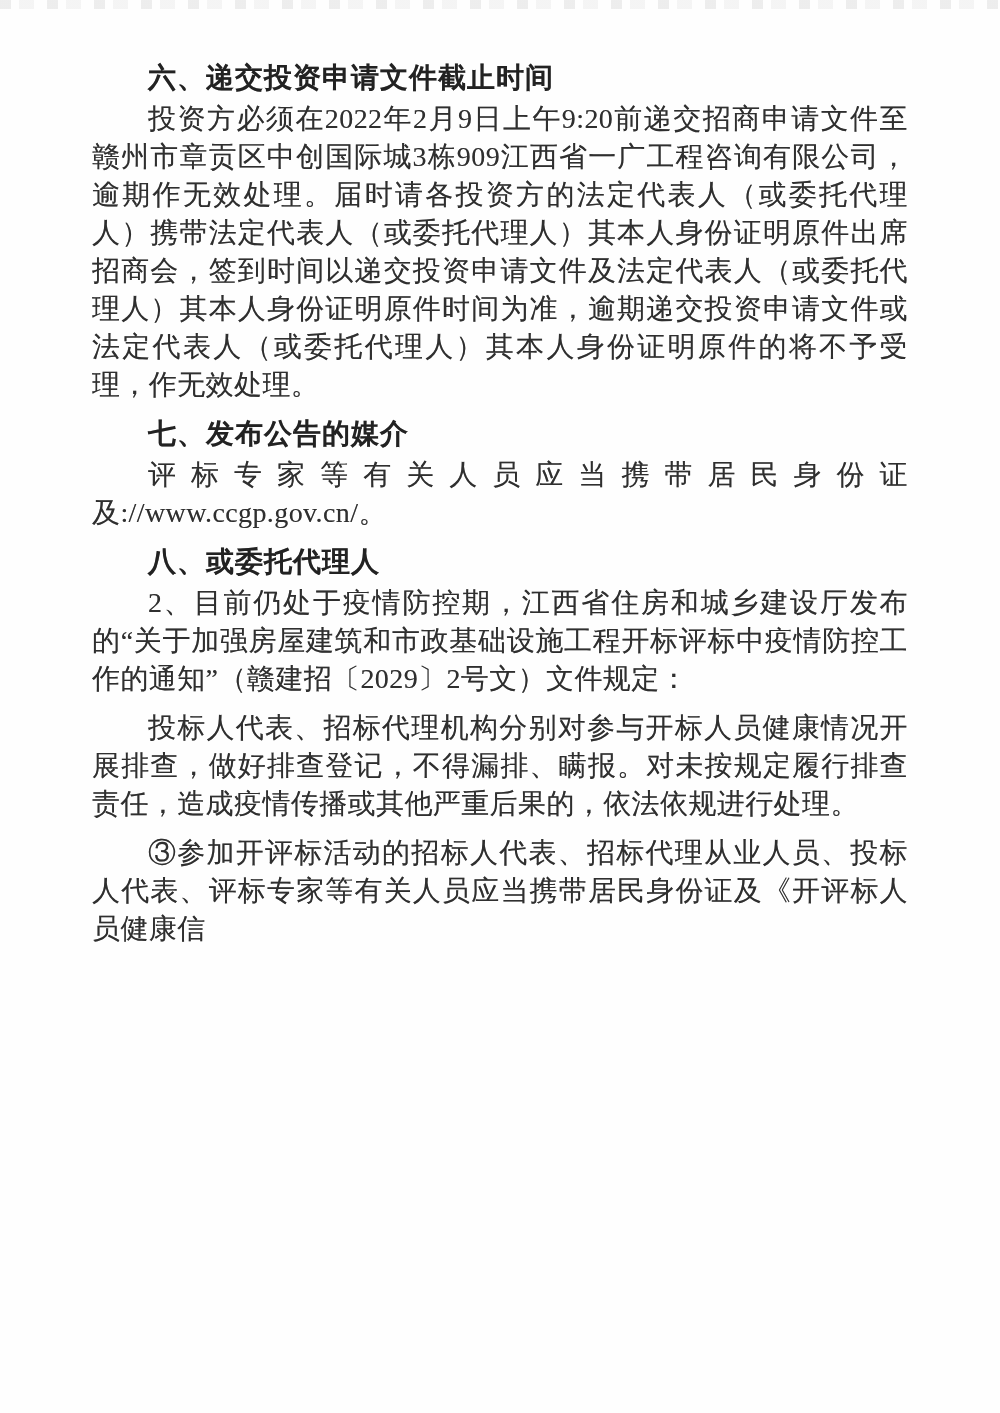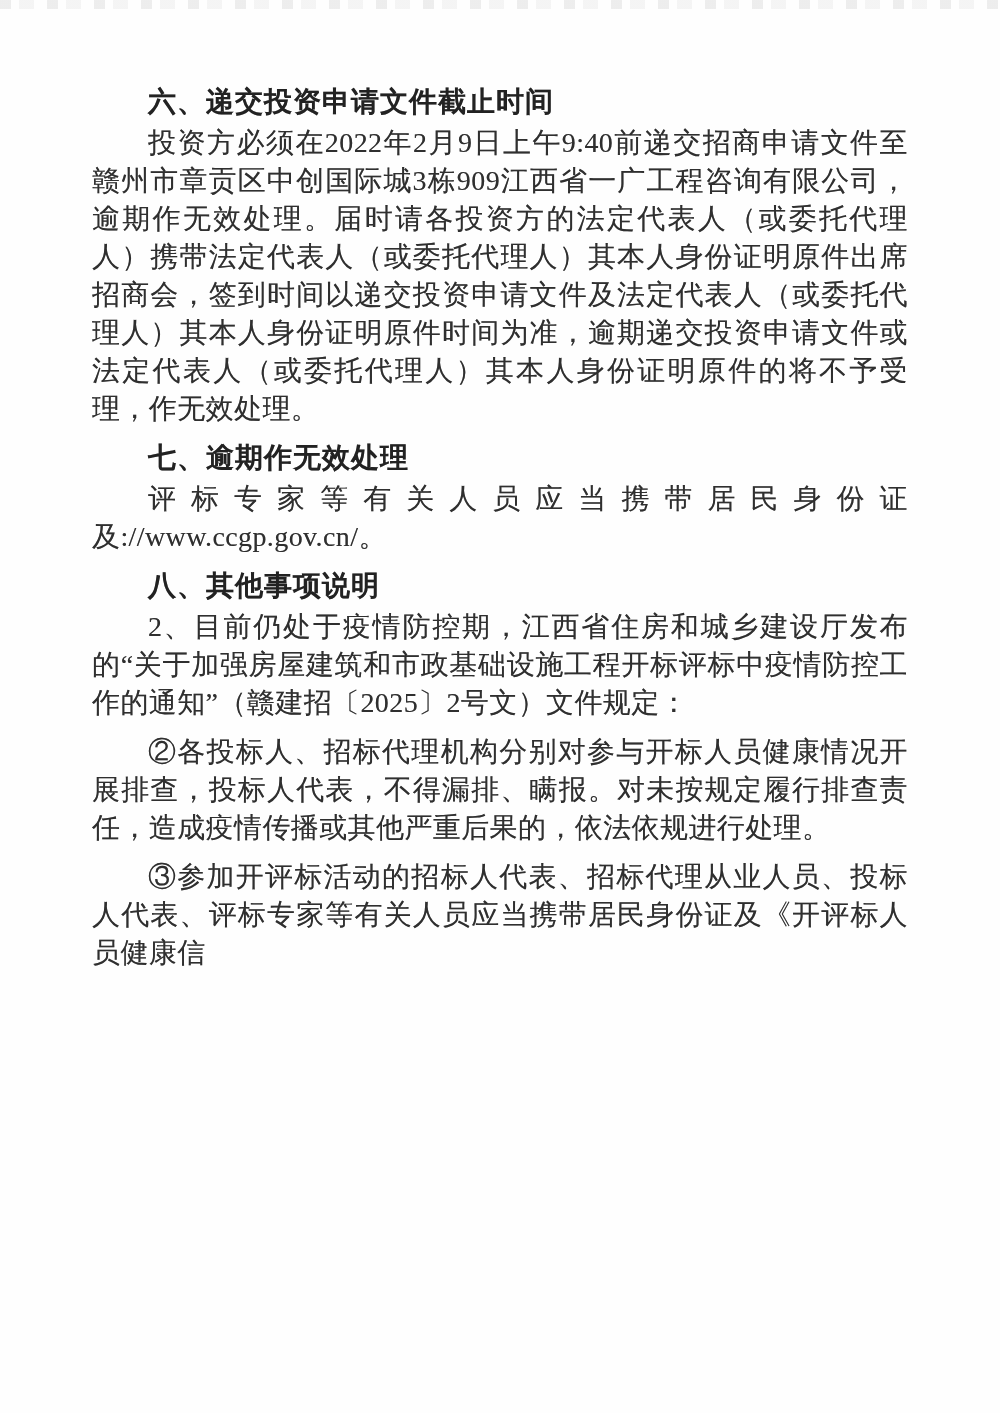--- a/index.html
+++ b/index.html
@@ -10,21 +10,21 @@
   body {
     width: 1000px;
     height: 1413px;
     overflow: hidden;
     position: relative;
   }
   .page {
     box-sizing: border-box;
     width: 1000px;
     height: 1413px;
-    padding: 72px 92px 0 92px;
+    padding: 48px 92px 0 92px;
     background: #fefefe;
     color: #2f2f2f;
     font-family: "Liberation Serif", serif;
     font-size: 28px;
     line-height: 38px;
     text-align: justify;
     position: relative;
     
     text-shadow: 0 0 0.6px rgba(45,45,45,0.45);
   }
@@ -65,28 +65,28 @@
 </style>
 </head>
 <body>
 
 <div class="page">
 
   <div class="scan-edge"></div>
 
   <div class="section">
     <h2 class="heading">六、递交投资申请文件截止时间</h2>
-    <p class="para">投资方必须在2022年2月9日上午9:40前递交招商申请文件至赣州市章贡区中创国际城3栋909江西省一广工程咨询有限公司，逾期作无效处理。届时请各投资方的法定代表人（或委托代理人）携带法定代表人（或委托代理人）其本人身份证明原件出席招商会，签到时间以递交投资申请文件及法定代表人（或委托代理人）其本人身份证明原件时间为准，逾期递交投资申请文件或法定代表人（或委托代理人）其本人身份证明原件的将不予受理，作无效处理。</p>
+    <p class="para">投资方必须在2022年2月9日上午9:20前递交招商申请文件至赣州市章贡区中创国际城3栋909江西省一广工程咨询有限公司，逾期作无效处理。届时请各投资方的法定代表人（或委托代理人）携带法定代表人（或委托代理人）其本人身份证明原件出席招商会，签到时间以递交投资申请文件及法定代表人（或委托代理人）其本人身份证明原件时间为准，逾期递交投资申请文件或法定代表人（或委托代理人）其本人身份证明原件的将不予受理，作无效处理。</p>
   </div>
 
   <div class="section">
-    <h2 class="heading">七、逾期作无效处理</h2>
+    <h2 class="heading">七、发布公告的媒介</h2>
     <p class="para">评标专家等有关人员应当携带居民身份证及://www.ccgp.gov.cn/。</p>
   </div>
 
   <div class="section">
-    <h2 class="heading">八、其他事项说明</h2>
-    <p class="para">2、目前仍处于疫情防控期，江西省住房和城乡建设厅发布的“关于加强房屋建筑和市政基础设施工程开标评标中疫情防控工作的通知”（赣建招〔2025〕2号文）文件规定：</p>
-    <p class="para">②各投标人、招标代理机构分别对参与开标人员健康情况开展排查，投标人代表，不得漏排、瞒报。对未按规定履行排查责任，造成疫情传播或其他严重后果的，依法依规进行处理。</p>
+    <h2 class="heading">八、或委托代理人</h2>
+    <p class="para">2、目前仍处于疫情防控期，江西省住房和城乡建设厅发布的“关于加强房屋建筑和市政基础设施工程开标评标中疫情防控工作的通知”（赣建招〔2029〕2号文）文件规定：</p>
+    <p class="para">投标人代表、招标代理机构分别对参与开标人员健康情况开展排查，做好排查登记，不得漏排、瞒报。对未按规定履行排查责任，造成疫情传播或其他严重后果的，依法依规进行处理。</p>
     <p class="para">③参加开评标活动的招标人代表、招标代理从业人员、投标人代表、评标专家等有关人员应当携带居民身份证及《开评标人员健康信</p>
   </div>
 
 </div>
 
 </body></html>

